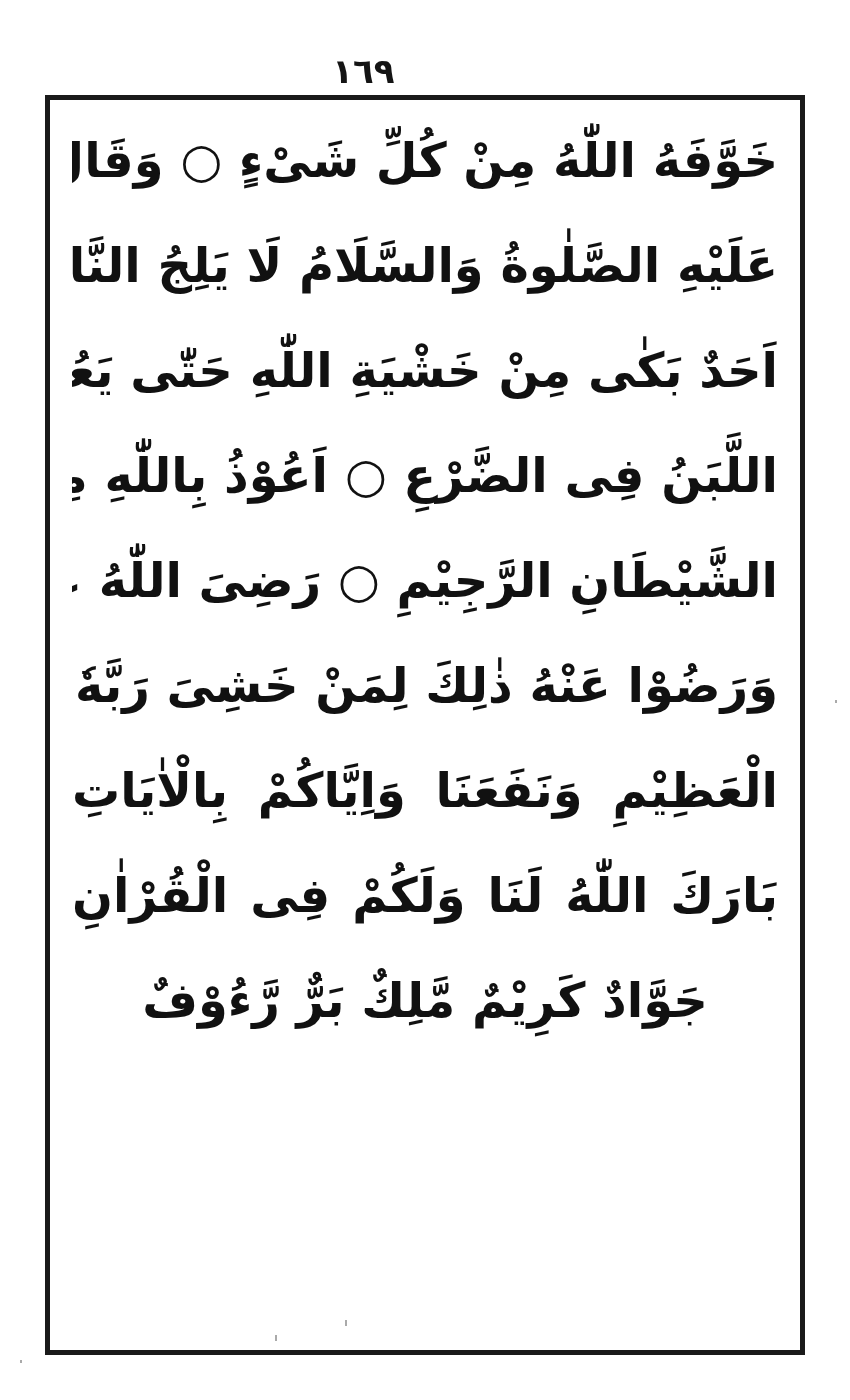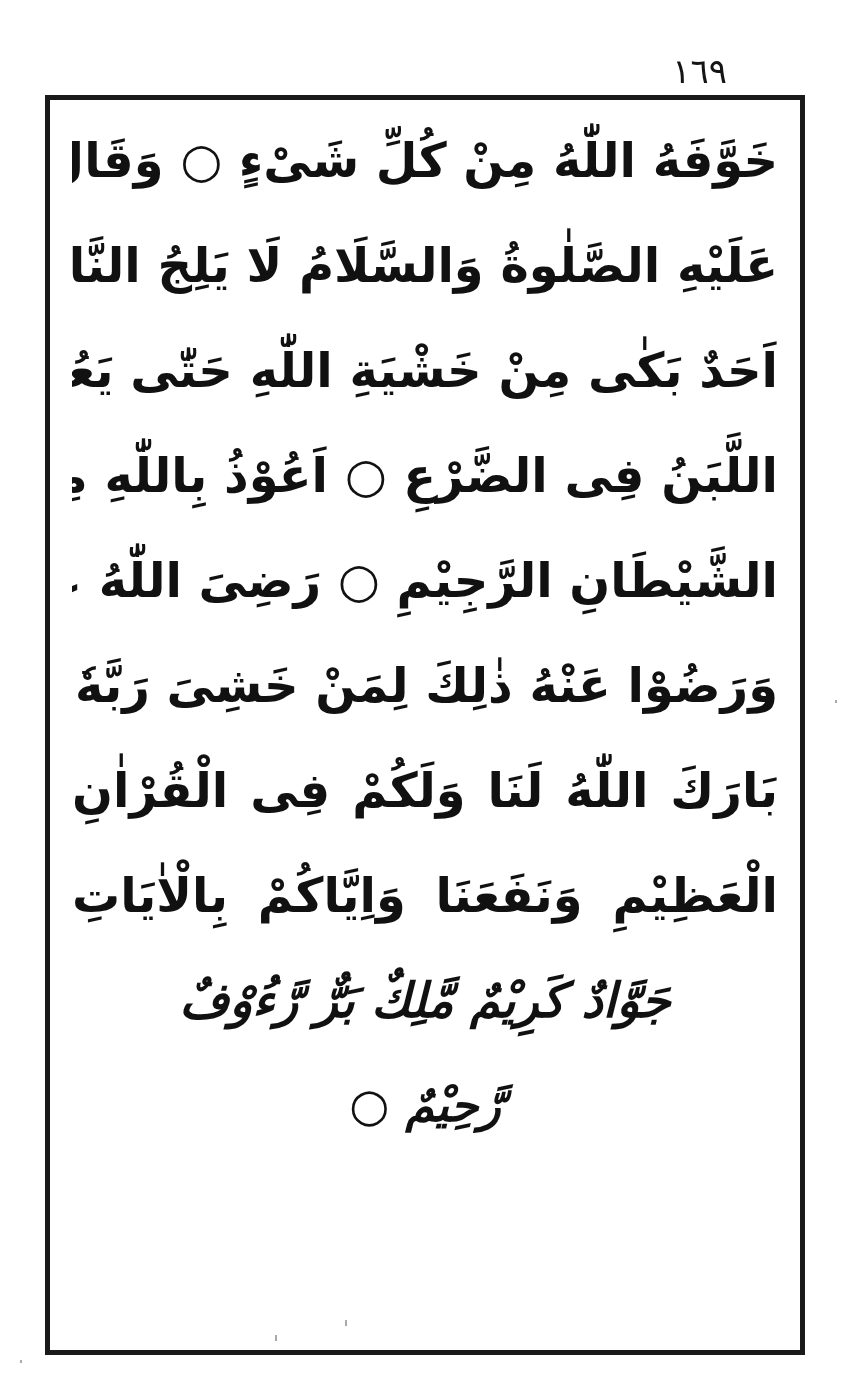--- a/index.html
+++ b/index.html
@@ -13,24 +13,24 @@
       position: relative;
       overflow: hidden;
       font-family: "DejaVu Sans", sans-serif;
       color: #111111;
     }
     .page-number {
       position: absolute;
       top: 50px;
       left: 0;
       width: 727px;
-      text-align: right;
+      text-align: center;
       font-family: "DejaVu Sans", sans-serif;
       font-size: 34px;
-      font-weight: normal;
+      font-weight: bold;
       line-height: 42px;
       color: #141414;
     }
     .frame {
       position: absolute;
       left: 45px;
       top: 95px;
       width: 750px;
       height: 1250px;
       border: 5px solid #1a1a1a;
@@ -51,21 +51,20 @@
       font-weight: bold;
       color: #111111;
       white-space: nowrap;
       text-align: justify;
       text-align-last: justify;
       overflow: hidden;
     }
     .line.centered {
       text-align: left;
       text-align-last: center;
-      font-style: italic;
     }
     .line.last {
       font-size: 46px;
     }
     .speck {
       position: absolute;
       width: 2px;
       height: 6px;
       background: #555;
       opacity: 0.5;
@@ -77,23 +76,22 @@
 <div class="page-number">١٦٩</div>
 
 <div class="frame">
   <div class="text-block">
     <div class="line">خَوَّفَهُ اللّٰهُ مِنْ كُلِّ شَىْءٍ ○ وَقَالَ</div>
     <div class="line">عَلَيْهِ الصَّلٰوةُ وَالسَّلَامُ لَا يَلِجُ النَّارَ</div>
     <div class="line">اَحَدٌ بَكٰى مِنْ خَشْيَةِ اللّٰهِ حَتّٰى يَعُوْدَ</div>
     <div class="line">اللَّبَنُ فِى الضَّرْعِ ○ اَعُوْذُ بِاللّٰهِ مِنَ</div>
     <div class="line">الشَّيْطَانِ الرَّجِيْمِ ○ رَضِىَ اللّٰهُ عَنْهُمْ</div>
     <div class="line">وَرَضُوْا عَنْهُ ذٰلِكَ لِمَنْ خَشِىَ رَبَّهٗ ○</div>
+    <div class="line">الْعَظِيْمِ وَنَفَعَنَا وَاِيَّاكُمْ بِالْاٰيَاتِ</div>
     <div class="line">بَارَكَ اللّٰهُ لَنَا وَلَكُمْ فِى الْقُرْاٰنِ</div>
-    <div class="line">الْعَظِيْمِ وَنَفَعَنَا وَاِيَّاكُمْ بِالْاٰيَاتِ</div>
     <div class="line centered">جَوَّادٌ كَرِيْمٌ مَّلِكٌ بَرٌّ رَّءُوْفٌ</div>
-    <div class="line centered last">رَّحِيْمٌ ○</div>
   </div>
 </div>
 
 <div class="speck" style="left:345px; top:1320px;"></div>
 <div class="speck" style="left:275px; top:1335px;"></div>
 <div class="speck" style="left:835px; top:700px; height:3px;"></div>
 <div class="speck" style="left:20px; top:1360px; height:3px;"></div>
 
 </body></html>

